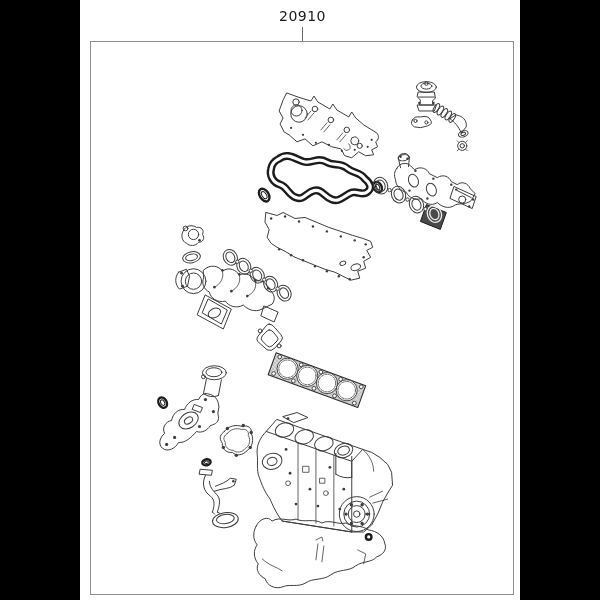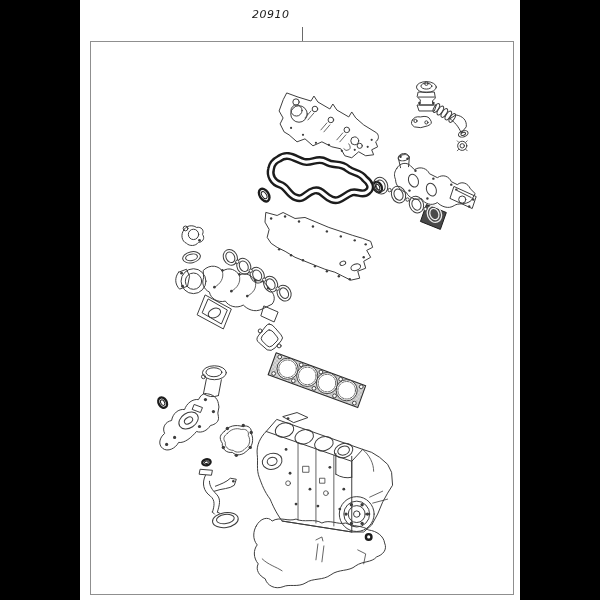--- a/index.html
+++ b/index.html
@@ -1,20 +1,20 @@
 <!DOCTYPE html>
 <html><head>
 <meta charset="utf-8">
 <style>
   html,body{margin:0;padding:0;}
   body{width:600px;height:600px;background:#000;position:relative;overflow:hidden;
        font-family:"DejaVu Sans", sans-serif;}
   .canvas{position:absolute;left:80px;top:0;width:440px;height:600px;background:#fff;}
-  .callout{position:absolute;left:172px;top:8px;width:101px;text-align:left;
-           font-size:11px;color:#1a1a1a;letter-spacing:0.5px;cursor:pointer;font-style:italic;}
+  .callout{position:absolute;left:172px;top:8px;width:101px;text-align:center;
+           font-size:14px;color:#1a1a1a;letter-spacing:0.5px;cursor:pointer;}
   .leader{position:absolute;left:222px;top:27px;width:1px;height:14px;background:#6a6a6a;}
   .frame{position:absolute;left:10px;top:41px;width:424px;height:554px;
          border:1px solid #8f8f8f;box-sizing:border-box;}
   .frame svg{display:block;width:100%;height:100%;}
   .ln{fill:none;stroke:#3c3c3c;stroke-width:1;stroke-linejoin:round;stroke-linecap:round;}
   .lnt{fill:none;stroke:#3c3c3c;stroke-width:0.8;stroke-linejoin:round;stroke-linecap:round;}
   .dot{fill:#3c3c3c;stroke:none;}
   .holew{fill:#fff;stroke:#333;stroke-width:0.9;}
   .thick{fill:none;stroke:#1c1c1c;stroke-width:8;stroke-linejoin:round;stroke-linecap:round;}
   .thickin{fill:none;stroke:#fff;stroke-width:3.2;stroke-linejoin:round;stroke-linecap:round;}

